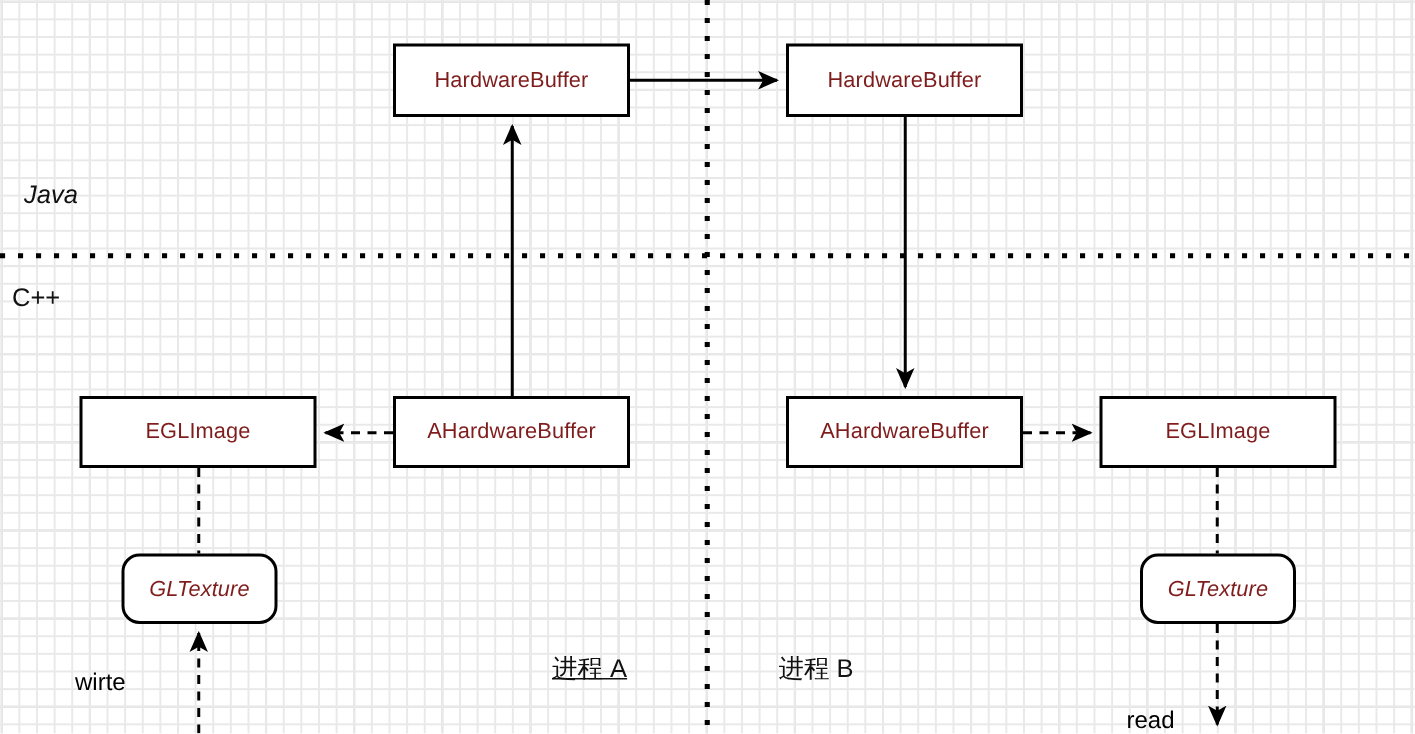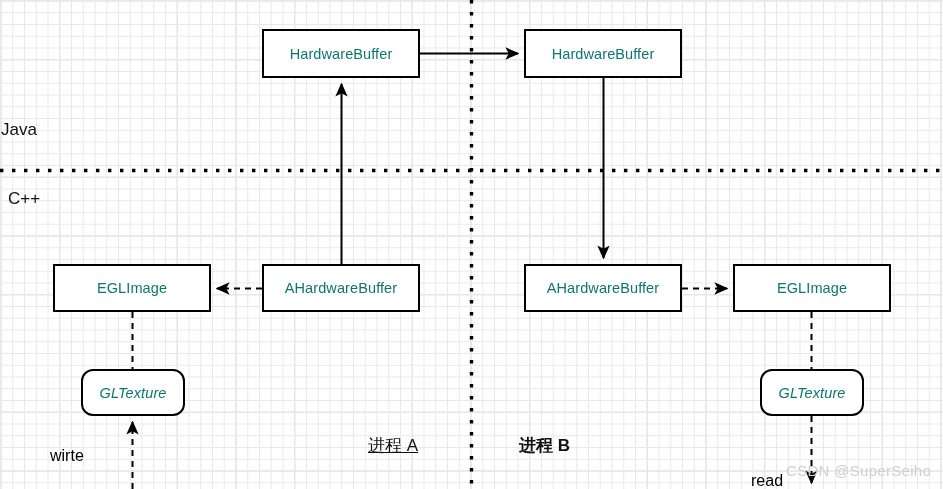--- a/index.html
+++ b/index.html
@@ -35,21 +35,21 @@
   }
   .node {
     position: absolute;
     box-sizing: border-box;
     background: #ffffff;
     border: 2px solid #000000;
     display: flex;
     align-items: center;
     justify-content: center;
     font-size: 14.5px;
-    color: #0f766e;
+    color: #7f1d1d;
     letter-spacing: 0.1px;
     white-space: nowrap;
   }
   .node.rounded {
     border-radius: 12px;
     font-style: italic;
   }
   .zone-label {
     position: absolute;
     font-size: 17px;
@@ -101,35 +101,34 @@
 
     <line x1="132.5" y1="489" x2="132.5" y2="422" stroke="#000000" stroke-width="2" stroke-dasharray="6 5" marker-end="url(#arrow-dashed)"></line>
 
     <line x1="682" y1="288.5" x2="727" y2="288.5" stroke="#000000" stroke-width="2" stroke-dasharray="6 5" marker-end="url(#arrow-dashed)"></line>
 
     <line x1="811.5" y1="312" x2="811.5" y2="369" stroke="#000000" stroke-width="2" stroke-dasharray="6 5"></line>
 
     <line x1="811.5" y1="416" x2="811.5" y2="483" stroke="#000000" stroke-width="2" stroke-dasharray="6 5" marker-end="url(#arrow-dashed)"></line>
   </svg>
 
-  <div class="zone-label" style="left:1px; top:120px;">Java</div>
+  <div class="zone-label" style="left:16px; top:120px;font-style:italic;">Java</div>
   <div class="zone-label" style="left:8px; top:189px;">C++</div>
 
   <div class="zone-label" style="left:368px; top:434px;text-decoration:underline;">进程 A</div>
-  <div class="zone-label" style="left:519px; top:434px;font-weight:bold;">进程 B</div>
+  <div class="zone-label" style="left:519px; top:434px;">进程 B</div>
 
   <div class="node" style="left:262px; top:29px; width:158px; height:49px;">HardwareBuffer</div>
   <div class="node" style="left:524px; top:29px; width:158px; height:49px;">HardwareBuffer</div>
 
   <div class="node" style="left:53px; top:264px; width:158px; height:48px;">EGLImage</div>
   <div class="node" style="left:262px; top:264px; width:158px; height:48px;">AHardwareBuffer</div>
   <div class="node" style="left:524px; top:264px; width:158px; height:48px;">AHardwareBuffer</div>
   <div class="node" style="left:733px; top:264px; width:158px; height:48px;">EGLImage</div>
 
   <div class="node rounded" style="left:81px; top:369px; width:104px; height:47px;">GLTexture</div>
   <div class="node rounded" style="left:760px; top:369px; width:104px; height:47px;">GLTexture</div>
 
   <div class="edge-label" style="left:50px; top:447px;">wirte</div>
   <div class="edge-label" style="left:751px; top:447px;margin-top:25px;">read</div>
 
-  <div class="watermark" style="left:786px; top:462px;">CSDN @SuperSeiho</div>
 
 </div>
 
 </body></html>

